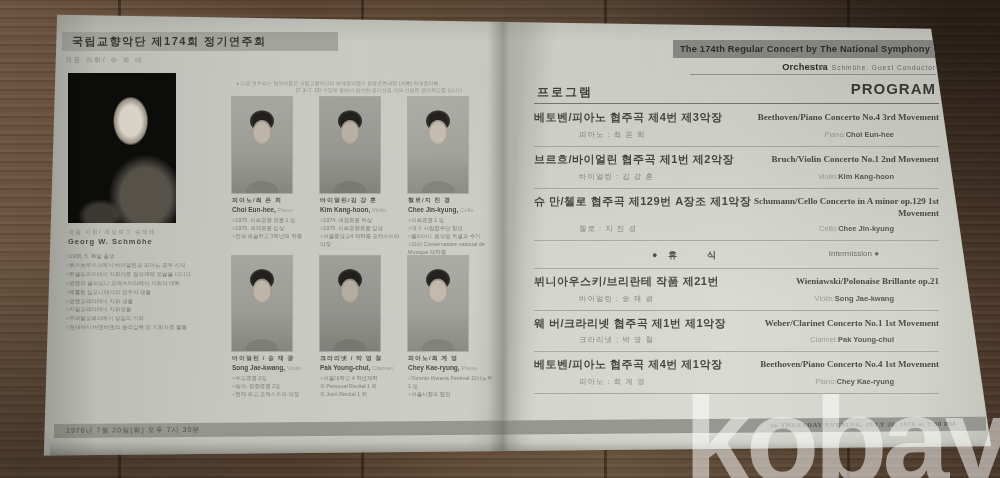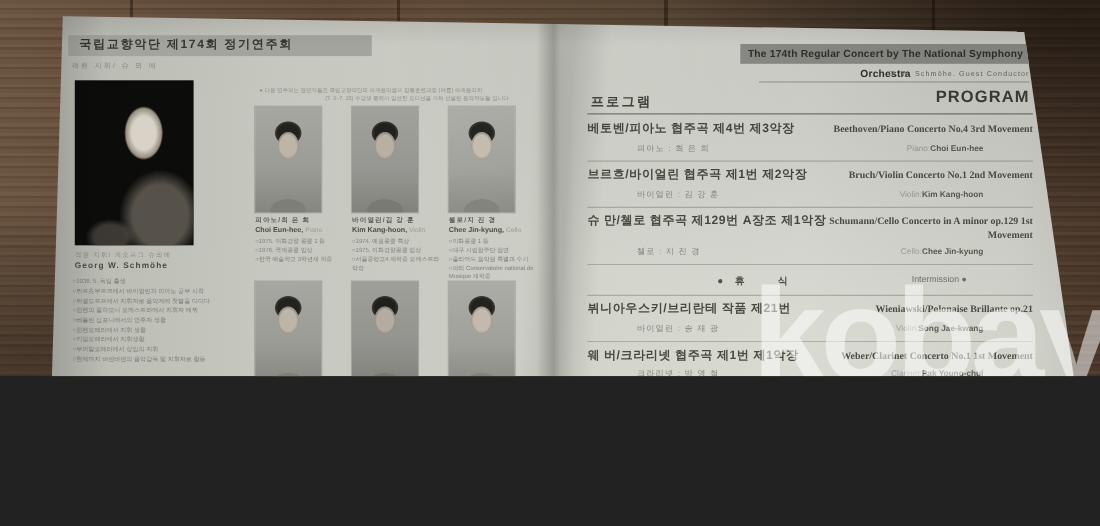--- a/index.html
+++ b/index.html
@@ -1,16 +1,16 @@
 <!DOCTYPE html>
 <html><head>
 <meta charset="utf-8">
 <style>
   html,body{margin:0;padding:0;background:#222;}
-  #scene{position:relative;width:1000px;height:342px;overflow:hidden;
+  #scene{position:relative;width:1000px;height:478px;overflow:hidden;
     font-family:"Liberation Sans",sans-serif;
     background-color:#5a4533;
     background-image:
       radial-gradient(ellipse at 96% 4%, rgba(0,0,0,.5), transparent 42%),
       radial-gradient(ellipse at 2% 96%, rgba(0,0,0,.35), transparent 32%),
       repeating-linear-gradient(90deg, transparent 0 118px, rgba(25,14,8,.45) 118px 121px, transparent 121px 243px),
       repeating-linear-gradient(0deg, rgba(0,0,0,.10) 0 2px, rgba(255,255,255,.035) 2px 5px, transparent 5px 9px),
       linear-gradient(90deg,#6b5440,#5a4331 30%,#67523d 60%,#4a3729);}
   #booklet{position:absolute;left:40px;top:0;width:952px;height:462px;
     clip-path:polygon(1.8% 3.2%, 93.6% 6.2%, 99.9% 96.6%, 0.4% 98.6%);

